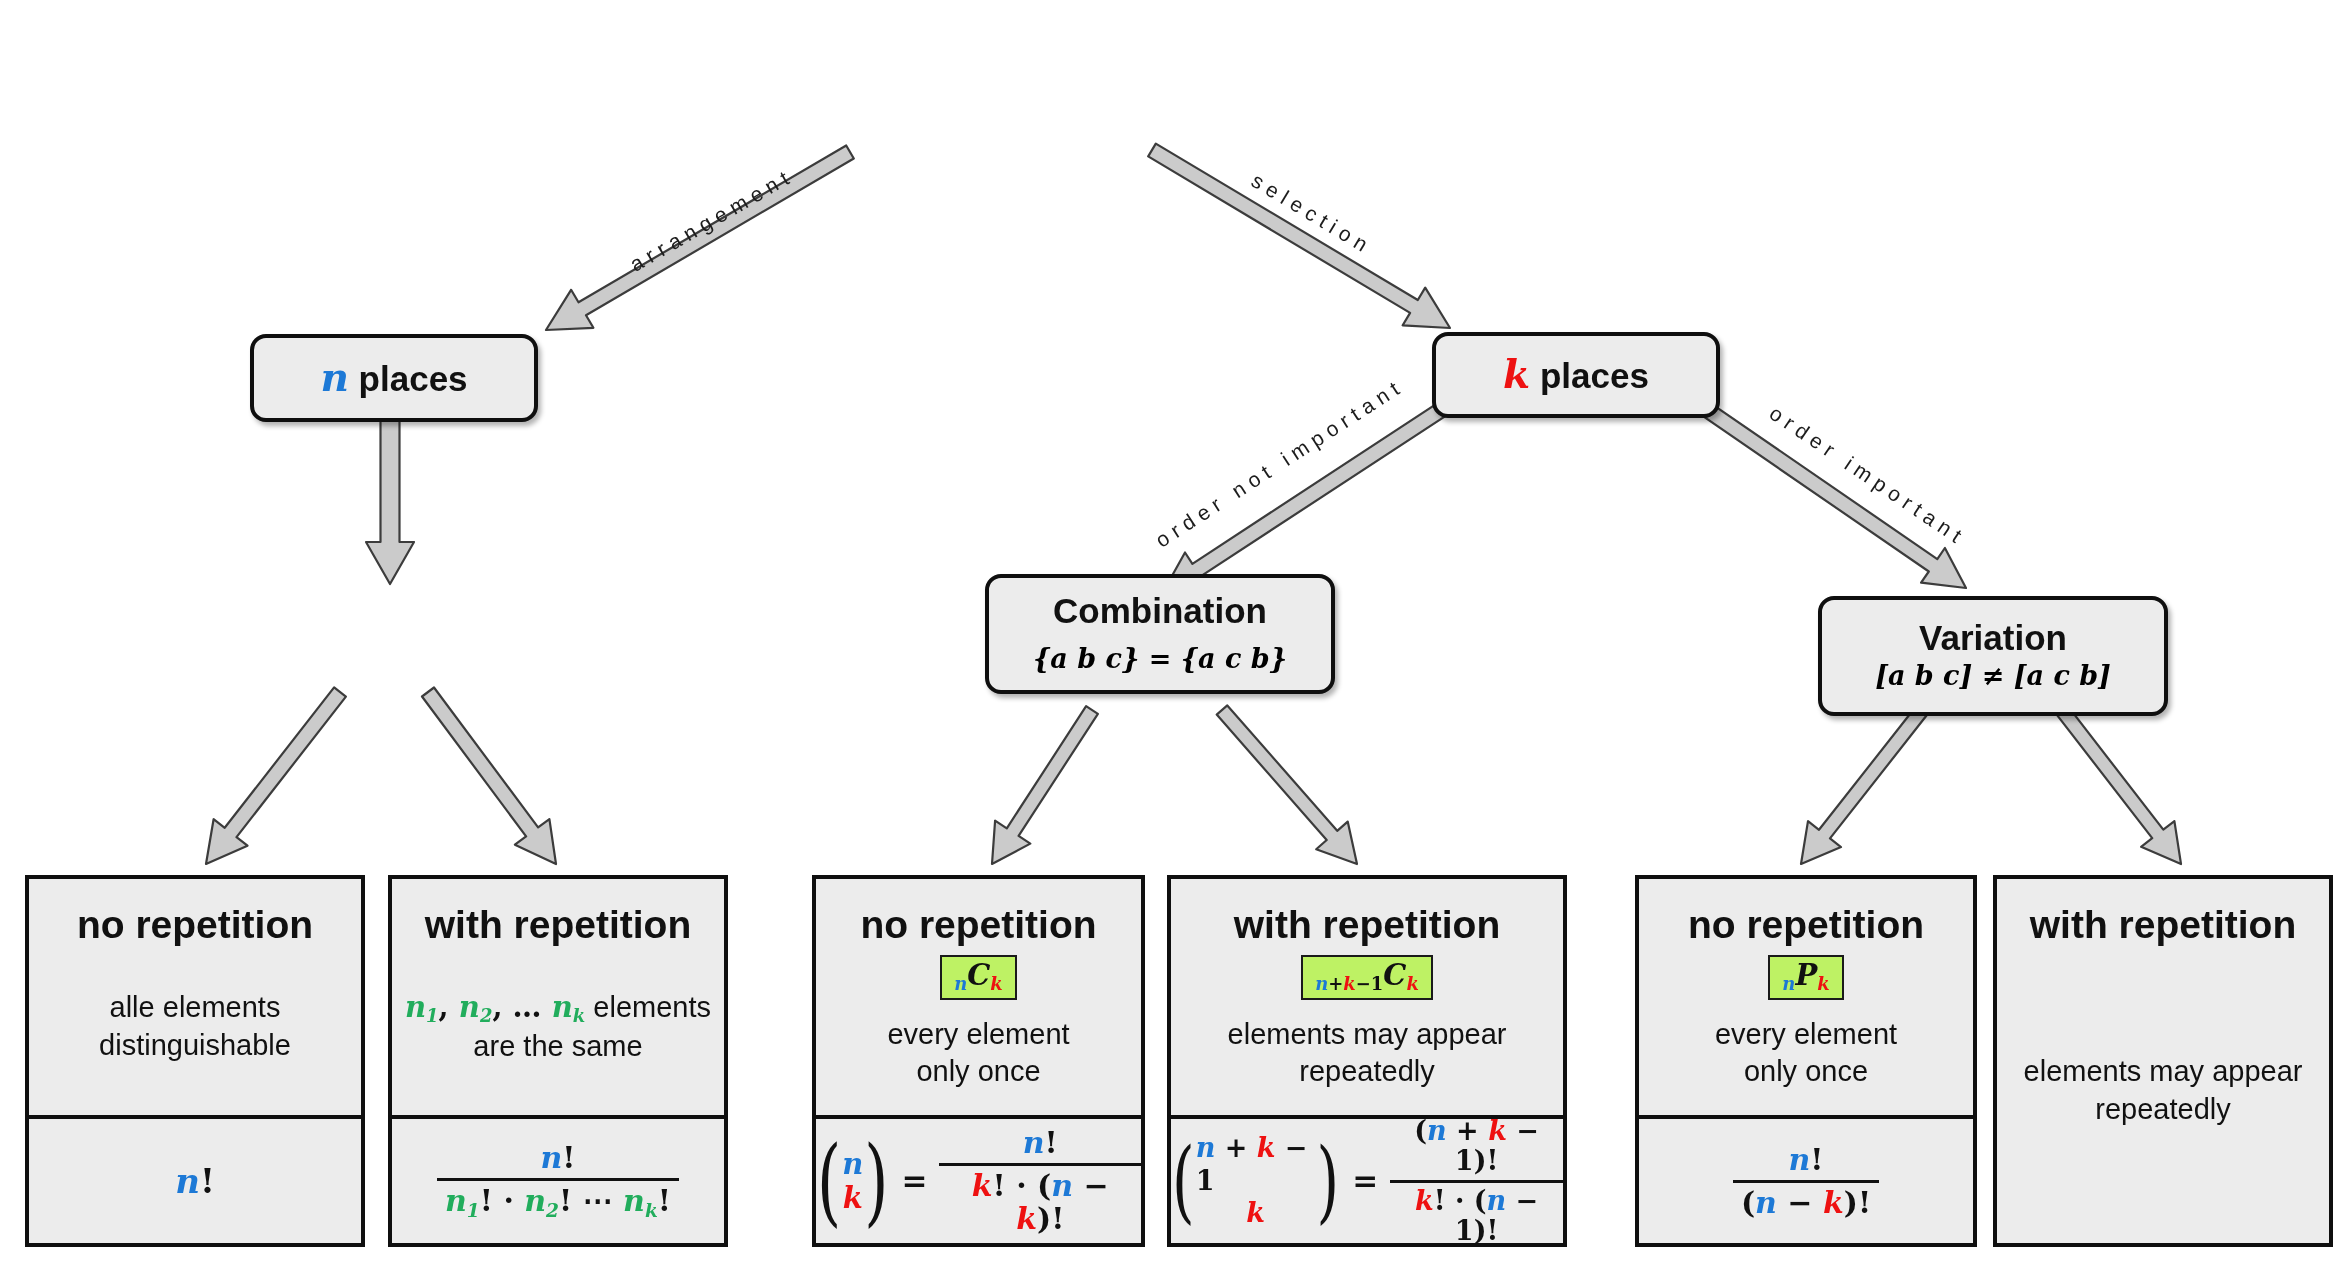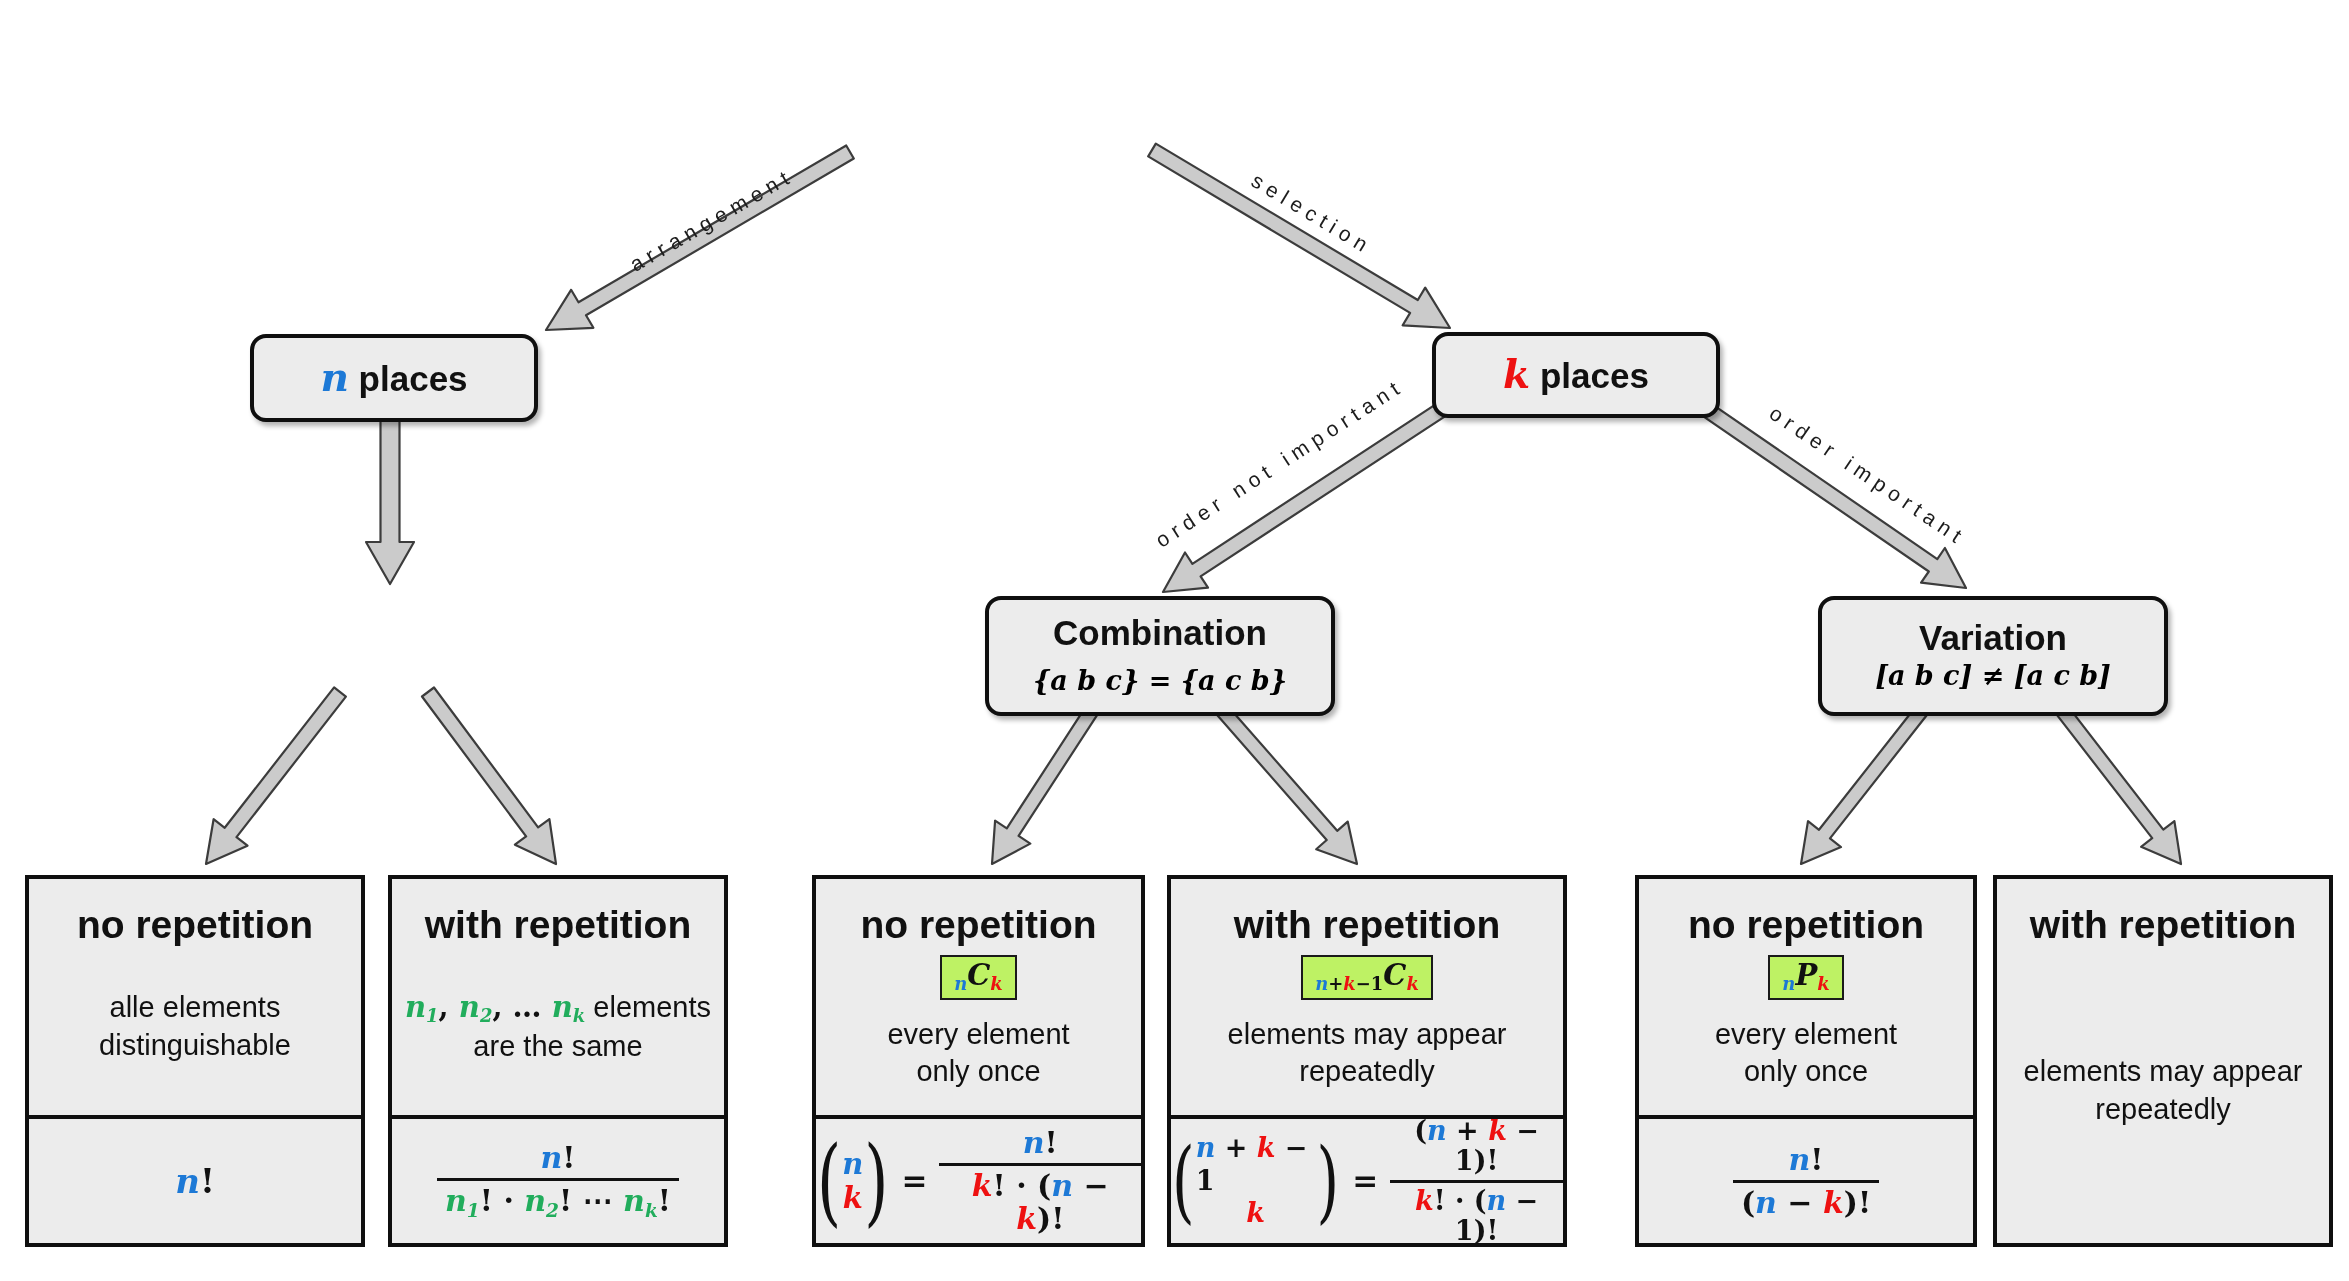--- a/index.html
+++ b/index.html
@@ -11,21 +11,21 @@
   .node{position:absolute;z-index:2;background:#ececec;border:4px solid #0f0f0f;border-radius:16px;
         display:flex;flex-direction:column;align-items:center;justify-content:center;
         box-shadow:3px 4px 5px rgba(0,0,0,0.30);}
   .node .ntitle{font-size:35px;font-weight:bold;line-height:1.05;white-space:nowrap;}
   .node .nsub{font-size:27px;margin-top:4px;white-space:nowrap;}
 
   #node-elements   {left:830px; top:68px;  width:330px;height:82px;}
   #node-nplaces    {left:250px; top:334px; width:280px;height:80px;}
   #node-kplaces    {left:1432px;top:332px; width:280px;height:78px;}
   #node-permutation{left:213px; top:592px; width:344px;height:96px;}
-  #node-combination{left:985px; top:596px; width:342px;height:112px;gap:9px;}
+  #node-combination{left:985px; top:574px; width:342px;height:112px;gap:9px;}
   #node-variation  {left:1818px;top:596px; width:342px;height:112px;}
 
   
   .leaf{position:absolute;z-index:2;top:875px;height:372px;background:#ececec;border:4px solid #0f0f0f;
         display:flex;flex-direction:column;box-sizing:border-box;}
   #leaf1{left:25px;  width:340px;}
   #leaf2{left:388px; width:340px;}
   #leaf3{left:812px; width:333px;}
   #leaf4{left:1167px;width:400px;}
   #leaf5{left:1635px;width:342px;}

